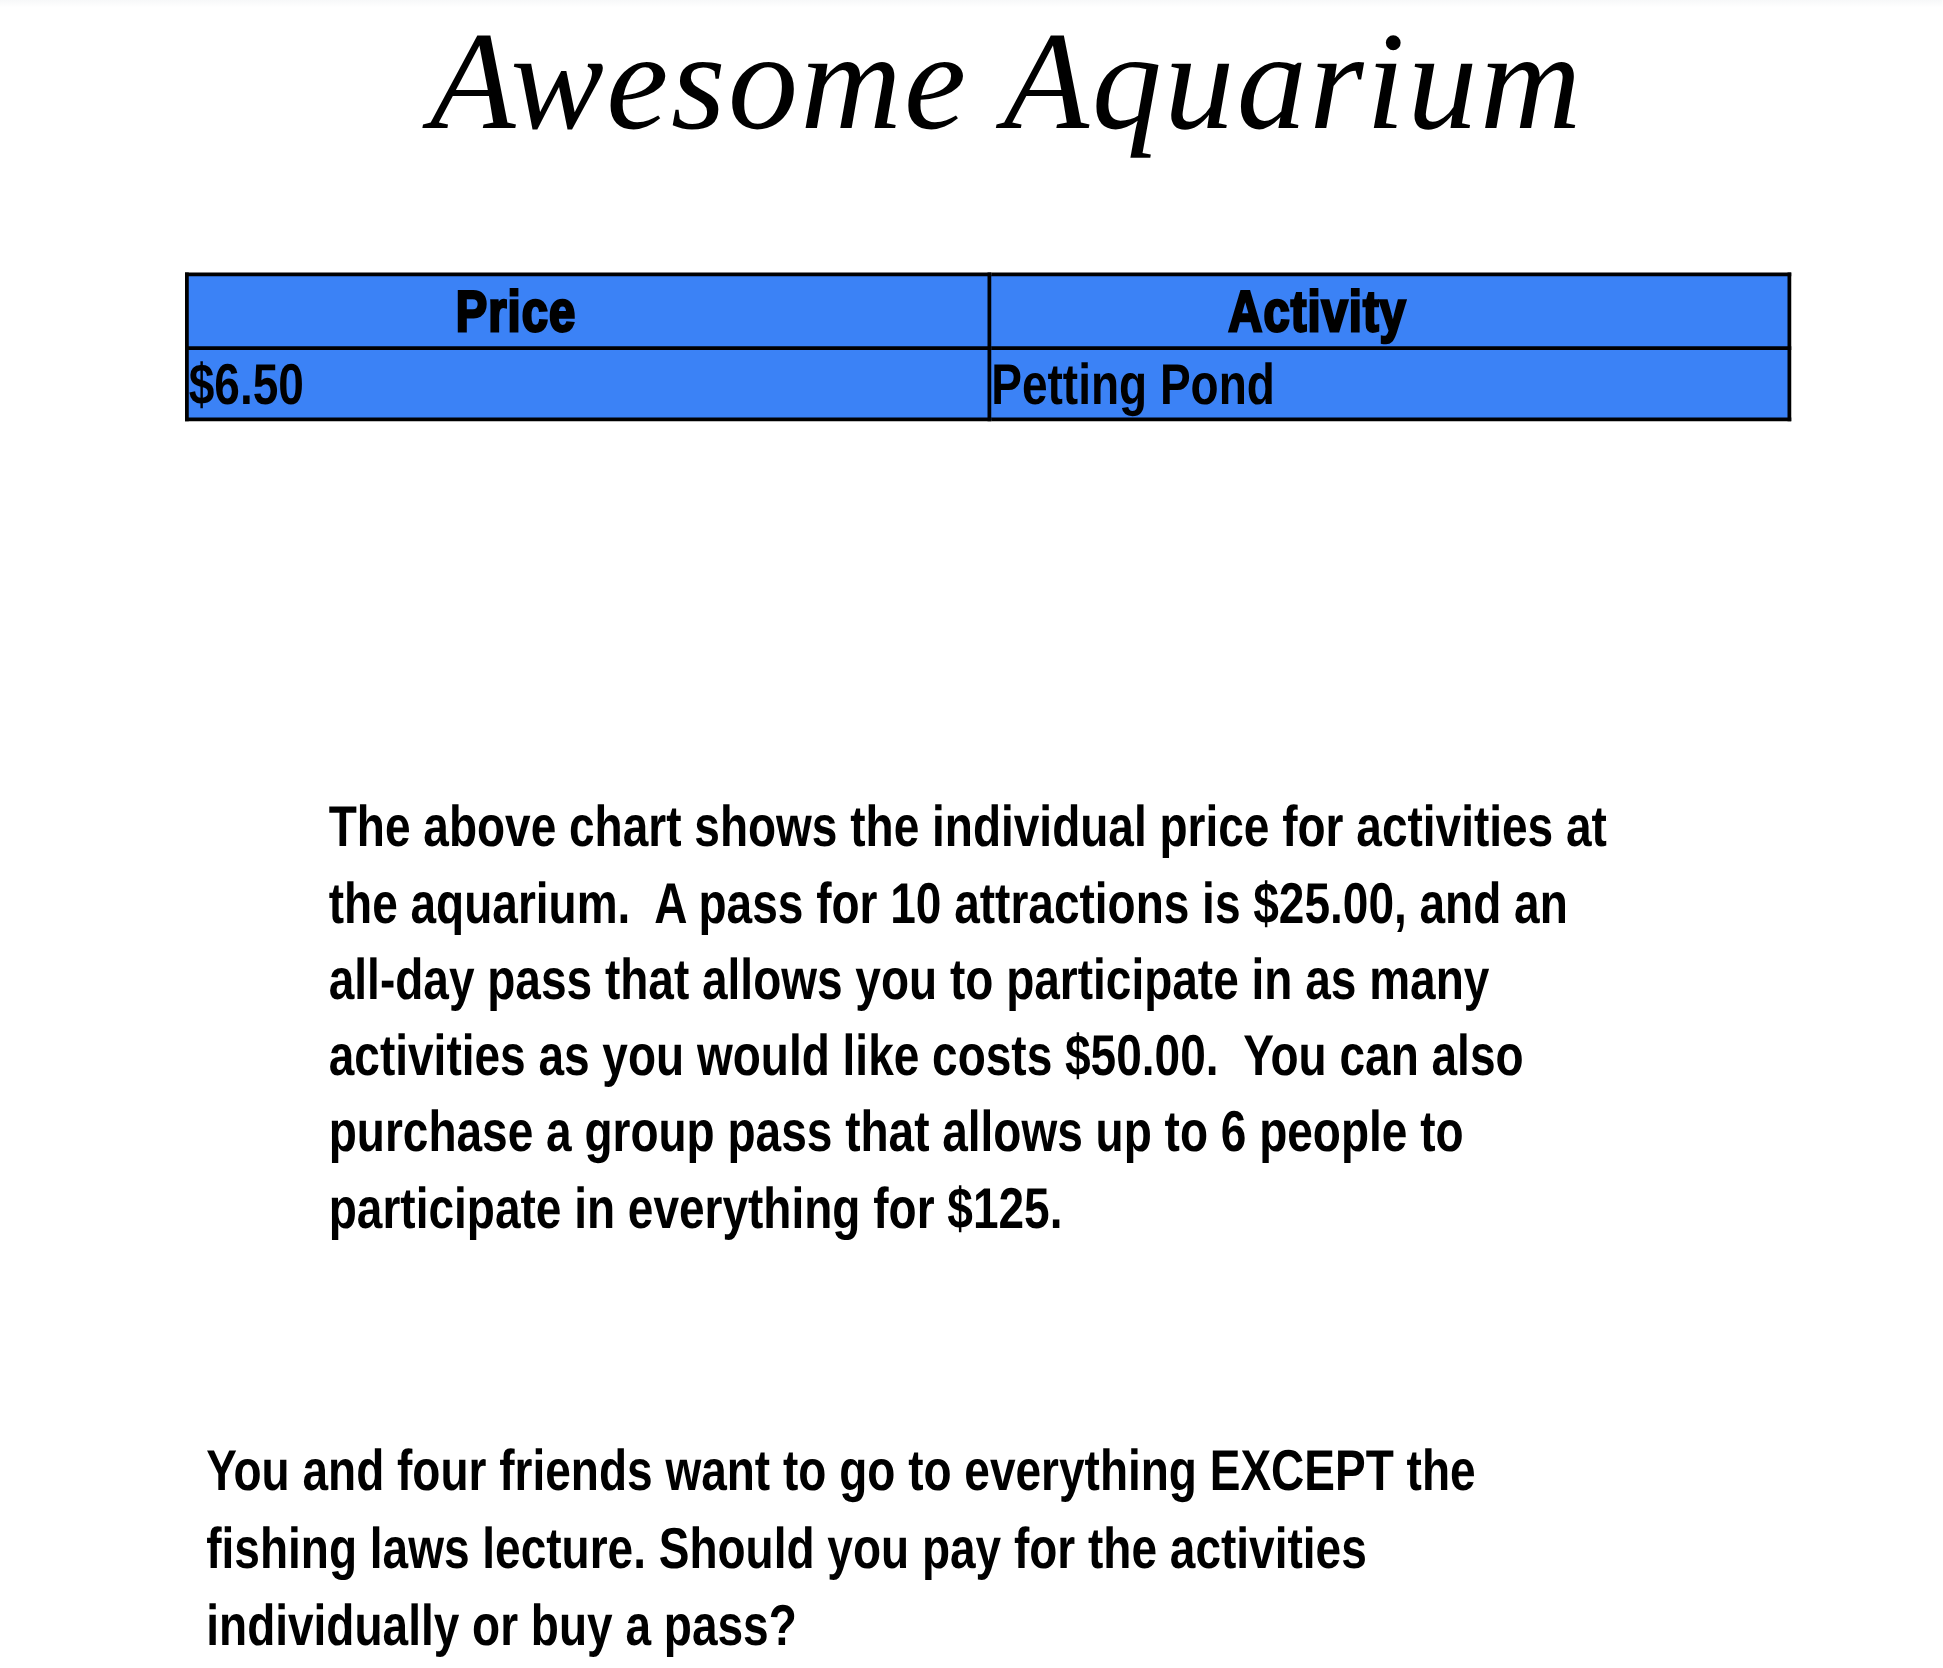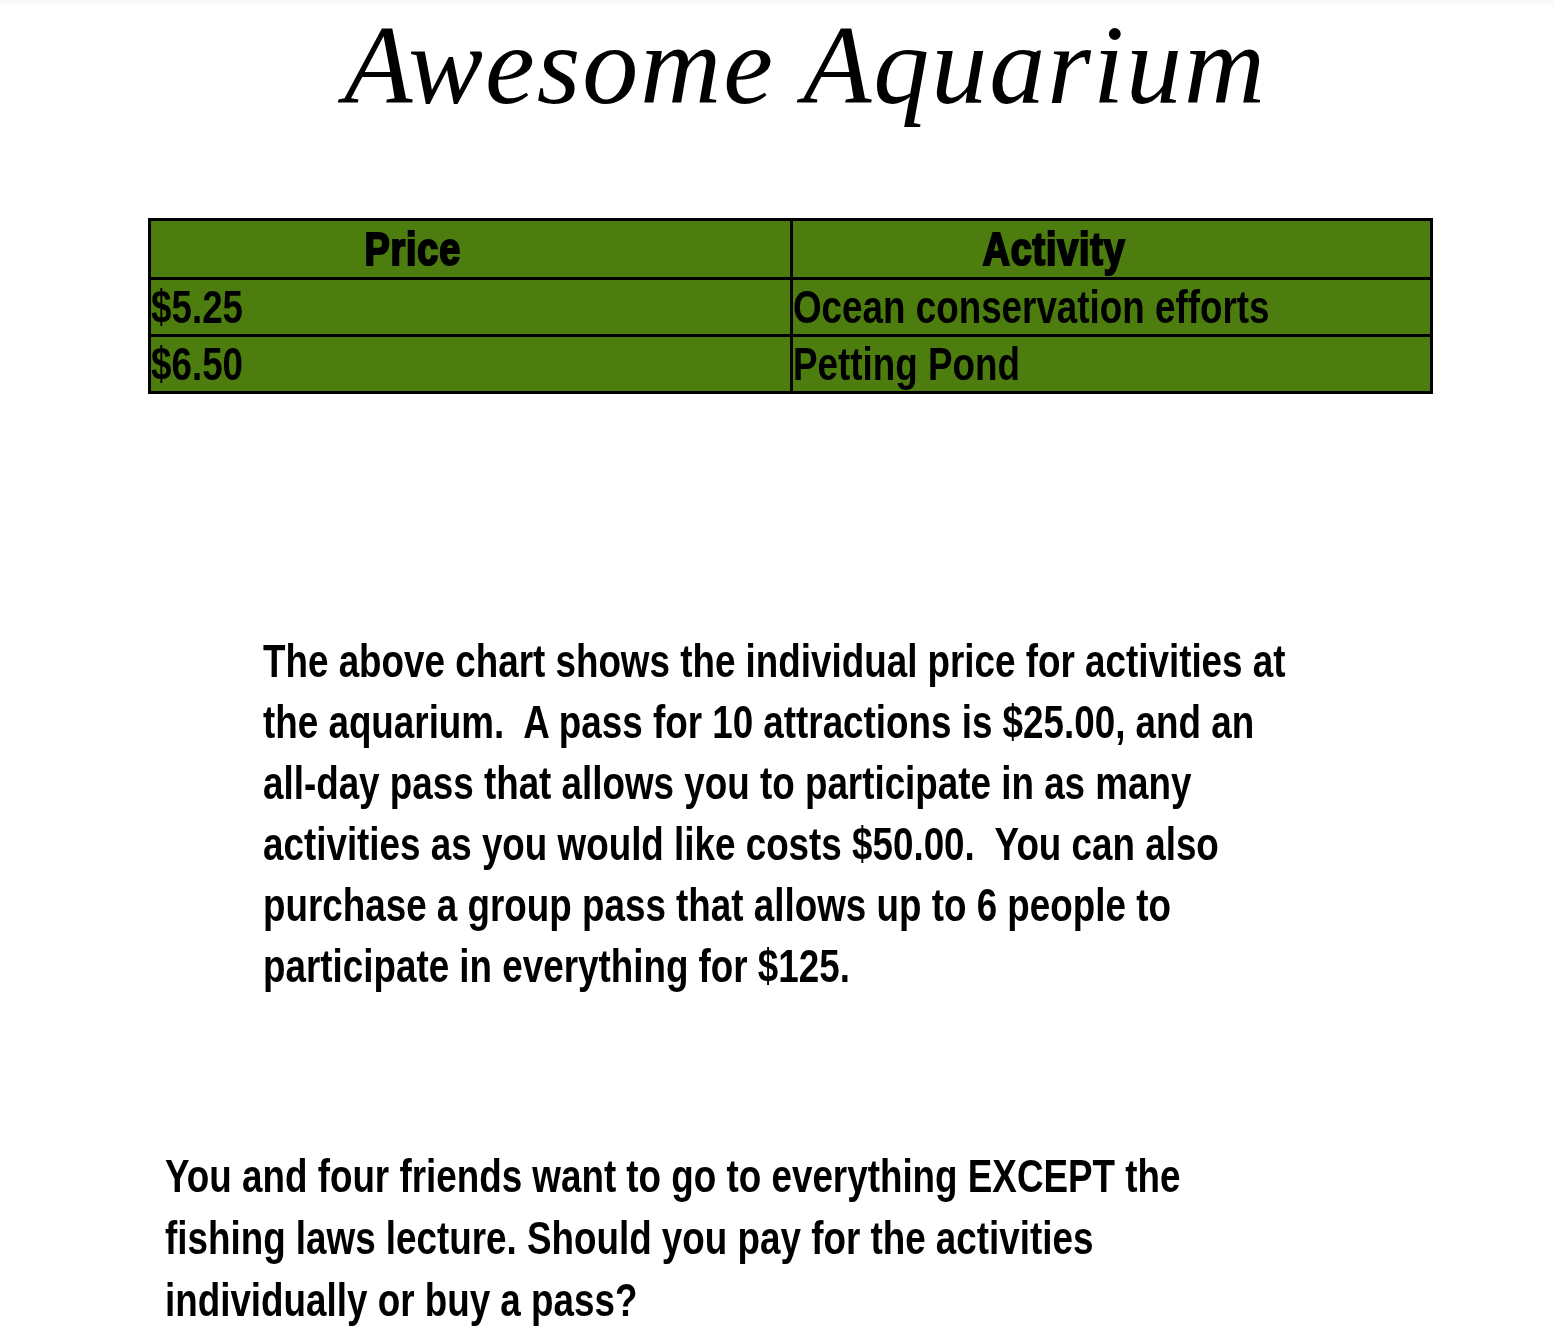--- a/index.html
+++ b/index.html
@@ -25,21 +25,21 @@
   }
   table.price-table {
     position:absolute; left:148px; top:218px;
     width:1282px; table-layout:fixed;
     border-collapse:collapse;
   }
   table.price-table col.c-price { width:642px; }
   table.price-table col.c-act  { width:640px; }
   table.price-table th, table.price-table td {
     border:3px solid #000; padding:0; vertical-align:middle;
-    background:#4d7c0f;
+    background:#3b82f6;
   }
   table.price-table th { height:56px; text-align:center; padding-right:115px; }
   table.price-table td { height:50px; }
   .hdr {
     display:inline-block;
     font-size:46px; font-weight:bold; letter-spacing:1px;
     -webkit-text-stroke:2.2px #000;
     transform:scaleX(0.82);
   }
   .cond {
@@ -84,24 +84,20 @@
         <th>
           <span class="hdr">Price</span>
         </th>
         <th>
           <span class="hdr">Activity</span>
         </th>
       </tr>
     </thead>
     <tbody>
       <tr>
-        <td class="price-cell"><span class="cond">$5.25</span></td>
-        <td class="act-cell"><span class="cond">Ocean conservation efforts</span></td>
-      </tr>
-      <tr>
         <td class="price-cell"><span class="cond">$6.50</span></td>
         <td class="act-cell"><span class="cond">Petting Pond</span></td>
       </tr>
     </tbody>
   </table>
 
   <div class="para">
     <div class="tline">The above chart shows the individual price for activities at</div>
     <div class="tline">the aquarium.  A pass for 10 attractions is $25.00, and an</div>
     <div class="tline">all-day pass that allows you to participate in as many</div>

